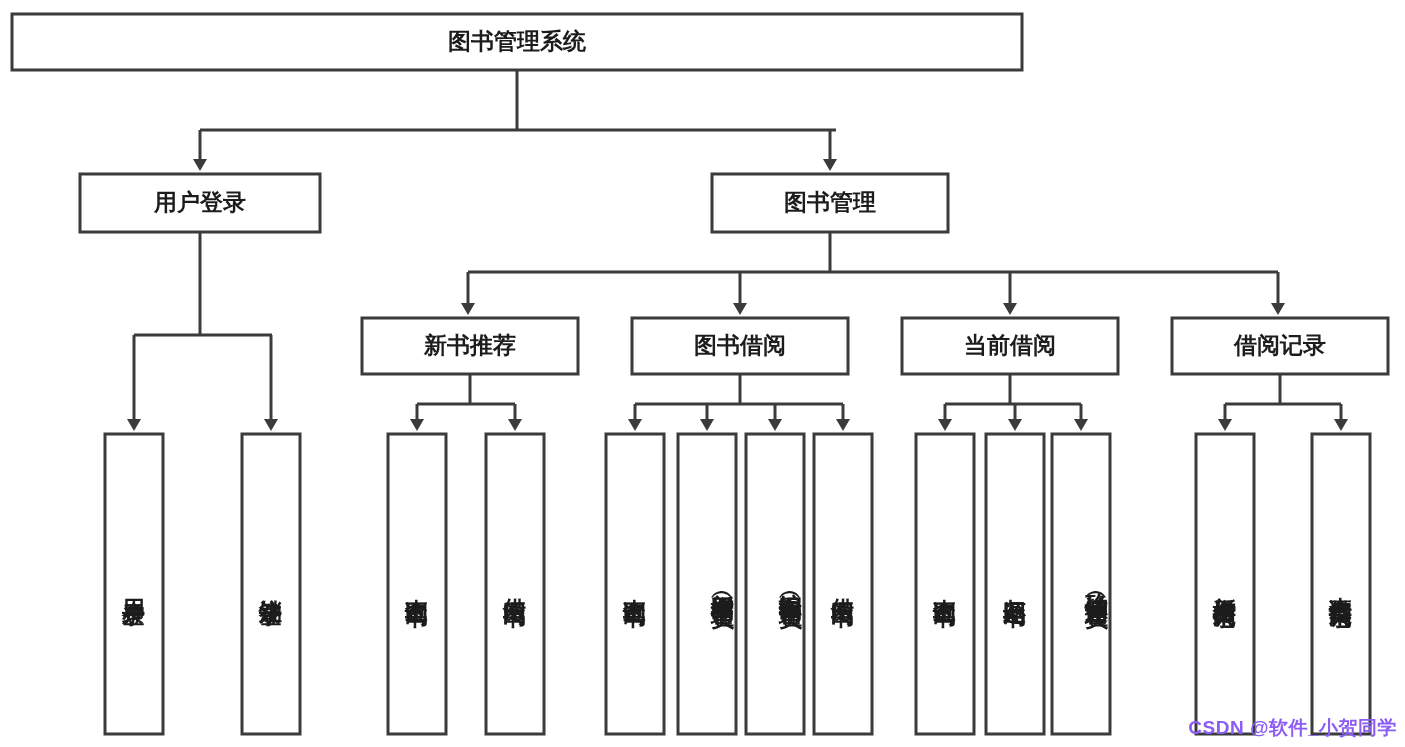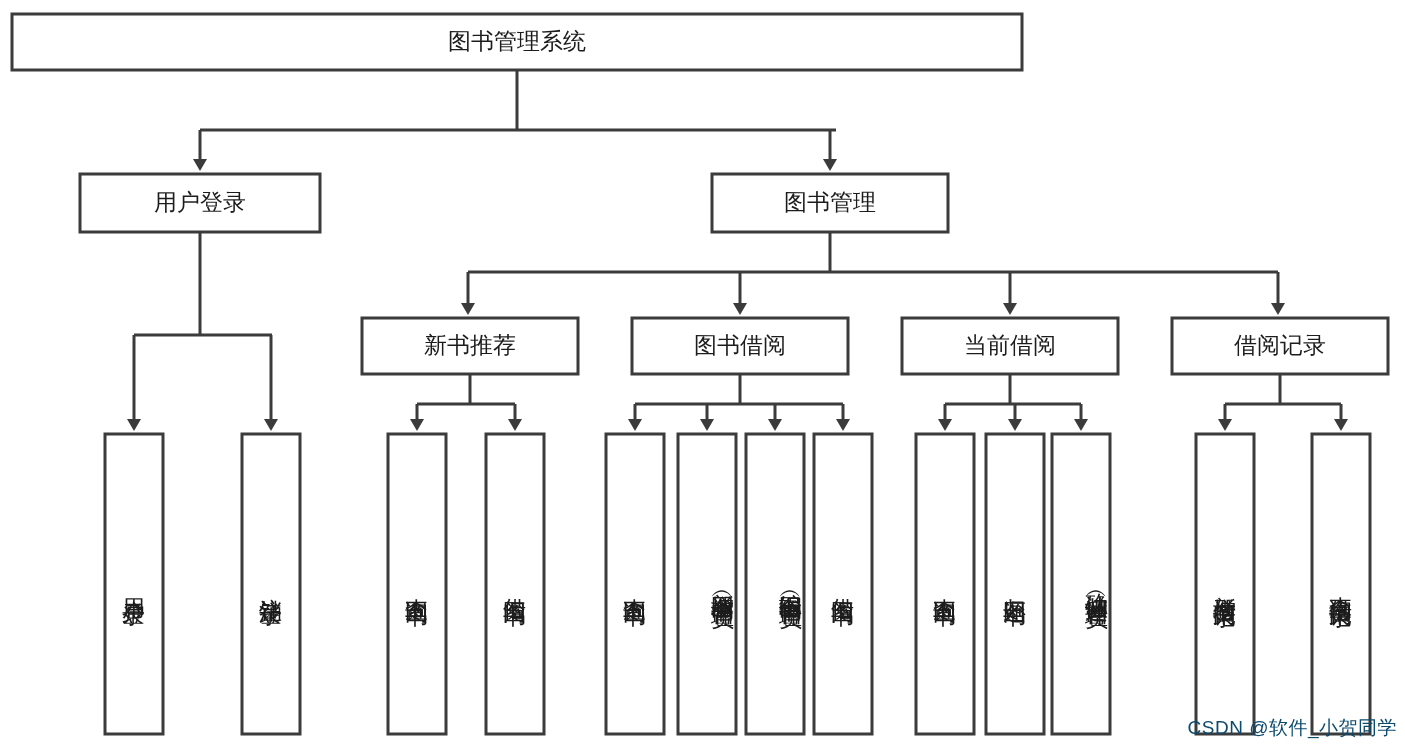--- a/index.html
+++ b/index.html
@@ -11,20 +11,21 @@
     width: 1405px;
     height: 747px;
     font-family: "Liberation Sans", "DejaVu Sans", sans-serif;
     overflow: hidden;
   }
   #diagram-root {
     position: relative;
     width: 1405px;
     height: 747px;
     background: #ffffff;
+    font-weight: bold;
   }
   svg#flow-svg {
     position: absolute;
     left: 0;
     top: 0;
     width: 1405px;
     height: 747px;
   }
   .node-box {
     fill: #ffffff;
@@ -62,21 +63,21 @@
     align-items: center;
     justify-content: center;
     pointer-events: none;
   }
   .watermark {
     position: absolute;
     right: 8px;
     bottom: 6px;
     font-family: "Liberation Sans", "DejaVu Sans", sans-serif;
     font-size: 19px;
-    color: #0c4a6e;
+    color: #8b5cf6;
     letter-spacing: 0.5px;
     white-space: nowrap;
   }
 </style>
 </head>
 <body>
 
 <div id="diagram-root">
 
   <svg id="flow-svg" viewBox="0 0 1405 747">

